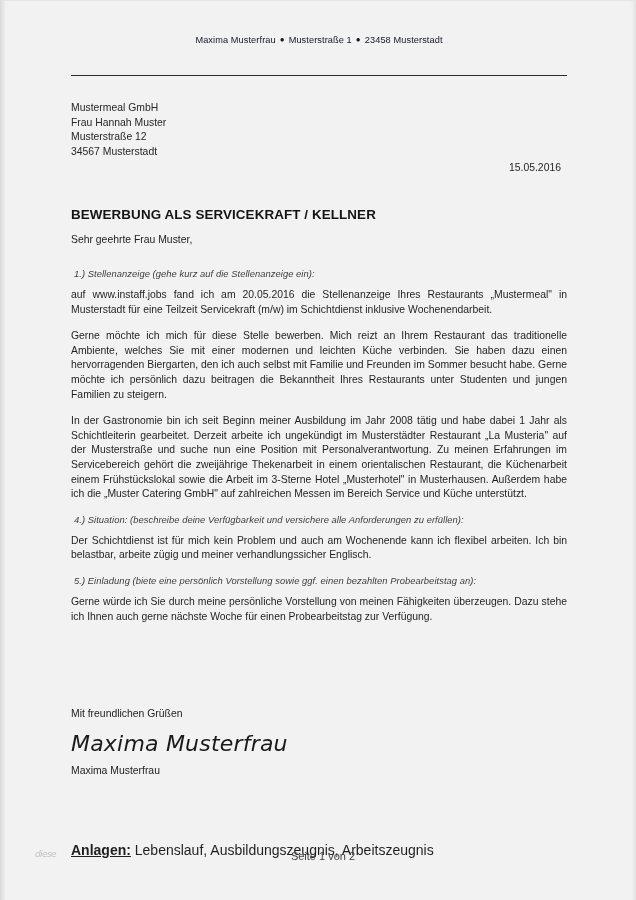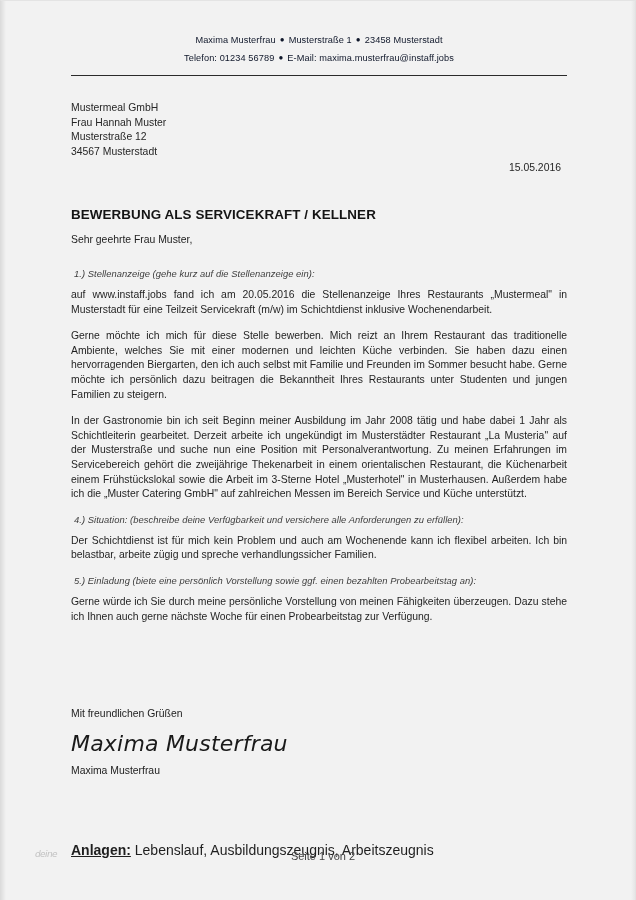--- a/index.html
+++ b/index.html
@@ -208,21 +208,20 @@
 </style>
 </head>
 <body>
 
 <div class="page">
 
   <div class="content">
 
     <div class="letterhead">
       <div class="lh-line"><span>Maxima Musterfrau</span><span class="sep">●</span><span>Musterstraße 1</span><span class="sep">●</span><span>23458 Musterstadt</span></div>
-      <div class="lh-line"><span>Telefon: 01234 56789</span><span class="sep">●</span><span>E-Mail: maxima.musterfrau@instaff.jobs</span></div>
     </div>
 
     <div class="rule"></div>
 
     <div class="address">
       <div>Mustermeal GmbH</div>
       <div>Frau Hannah Muster</div>
       <div>Musterstraße 12</div>
       <div>34567 Musterstadt</div>
     </div>
@@ -243,21 +242,21 @@
       <div class="section">
         <div class="s-body">Gerne möchte ich mich für diese Stelle bewerben. Mich reizt an Ihrem Restaurant das traditionelle Ambiente, welches Sie mit einer modernen und leichten Küche verbinden. Sie haben dazu einen hervorragenden Biergarten, den ich auch selbst mit Familie und Freunden im Sommer besucht habe. Gerne möchte ich persönlich dazu beitragen die Bekanntheit Ihres Restaurants unter Studenten und jungen Familien zu steigern.</div>
       </div>
 
       <div class="section">
         <div class="s-body">In der Gastronomie bin ich seit Beginn meiner Ausbildung im Jahr 2008 tätig und habe dabei 1 Jahr als Schichtleiterin gearbeitet. Derzeit arbeite ich ungekündigt im Musterstädter Restaurant „La Musteria" auf der Musterstraße und suche nun eine Position mit Personalverantwortung. Zu meinen Erfahrungen im Servicebereich gehört die zweijährige Thekenarbeit in einem orientalischen Restaurant, die Küchenarbeit einem Frühstückslokal sowie die Arbeit im 3-Sterne Hotel „Musterhotel" in Musterhausen. Außerdem habe ich die „Muster Catering GmbH" auf zahlreichen Messen im Bereich Service und Küche unterstützt.</div>
       </div>
 
       <div class="section">
         <div class="s-head">4.) Situation: (beschreibe deine Verfügbarkeit und versichere alle Anforderungen zu erfüllen):</div>
-        <div class="s-body">Der Schichtdienst ist für mich kein Problem und auch am Wochenende kann ich flexibel arbeiten. Ich bin belastbar, arbeite zügig und spreche verhandlungssicher Familien.</div>
+        <div class="s-body">Der Schichtdienst ist für mich kein Problem und auch am Wochenende kann ich flexibel arbeiten. Ich bin belastbar, arbeite zügig und meiner verhandlungssicher Englisch.</div>
       </div>
 
       <div class="section">
         <div class="s-head">5.) Einladung (biete eine persönlich Vorstellung sowie ggf. einen bezahlten Probearbeitstag an):</div>
         <div class="s-body">Gerne würde ich Sie durch meine persönliche Vorstellung von meinen Fähigkeiten überzeugen. Dazu stehe ich Ihnen auch gerne nächste Woche für einen Probearbeitstag zur Verfügung.</div>
       </div>
 
     </div>
 
     <div class="closing">
@@ -265,15 +264,15 @@
       <div class="signature">Maxima Musterfrau</div>
       <div class="typed-name">Maxima Musterfrau</div>
     </div>
 
     <div class="attachments"><span class="att-label">Anlagen:</span> <span>Lebenslauf, Ausbildungszeugnis, Arbeitszeugnis</span></div>
 
     <div class="footer-page">Seite 1 von 2</div>
 
   </div>
 
-  <div class="footer-mark">deine</div>
+  <div class="footer-mark">diese</div>
 
 </div>
 
 </body></html>

